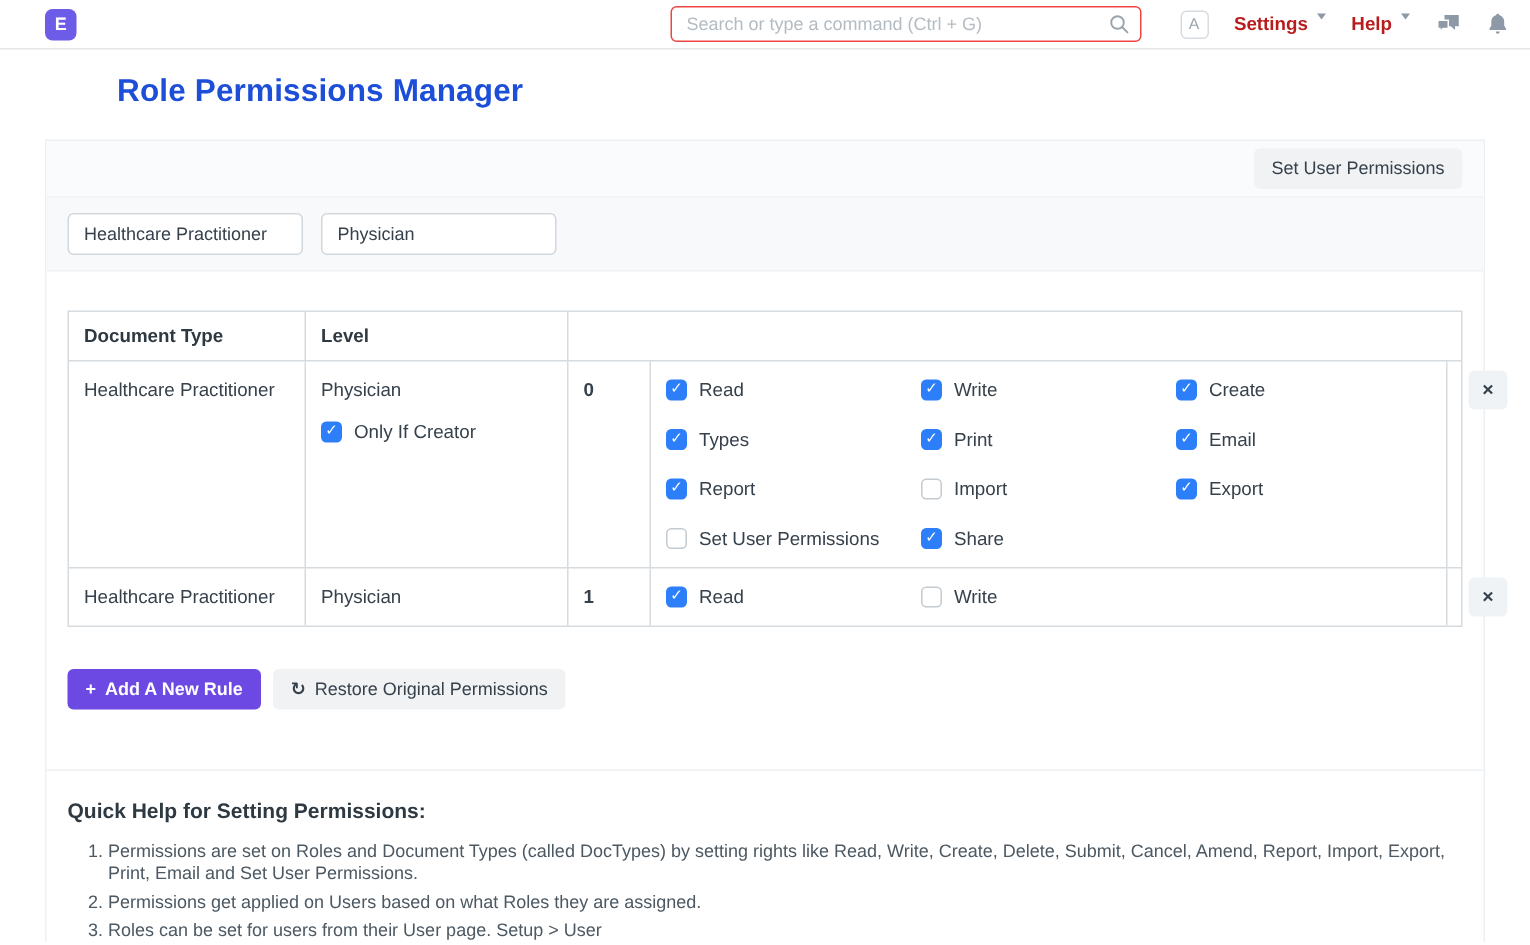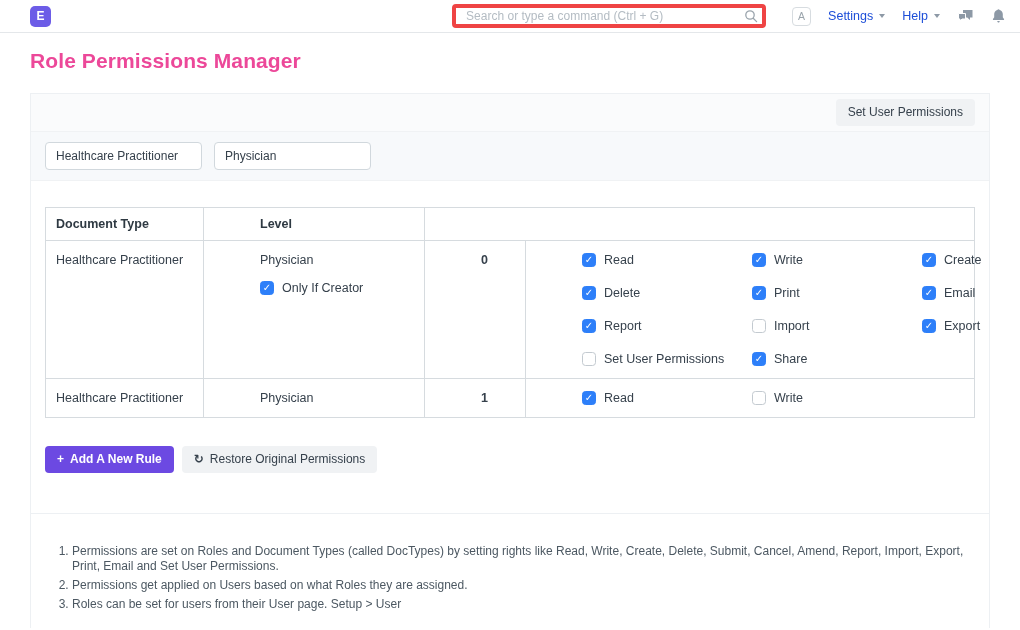--- a/index.html
+++ b/index.html
@@ -14,45 +14,45 @@
     display:flex; align-items:center; padding:0 14px 0 30px;
   }
   .logo {
     width:21px; height:21px; border-radius:5px; background:#6c5ce7;
     display:flex; align-items:center; justify-content:center; cursor:pointer;
   }
   .logo span { color:#fff; font-weight:bold; font-size:12px; }
   .nav-spacer { flex:1; }
   .search-box { position:relative; width:314px; margin-right:26px; }
   .search-box input {
-    width:100%; height:24px; border:4px solid #ef4444; border-radius:4px;
+    width:100%; height:24px; border:1px solid #ef4444; border-radius:4px;
     background:#fff; font-size:12px; color:#36414c; padding:0 28px 0 10px;
     font-family:inherit; outline:none;
   }
   .search-box input::placeholder { color:#b4bcc3; }
   .search-icon { position:absolute; right:8px; top:5px; }
   .nav-right { display:flex; align-items:center; gap:17px; }
   .avatar {
     width:19px; height:19px; border:1px solid #d7dce0; border-radius:4px;
     display:flex; align-items:center; justify-content:center;
     color:#9aa4ac; font-size:10.5px; cursor:pointer; background:#fff;
   }
   .nav-item {
-    display:flex; align-items:center; cursor:pointer;
-    color:#1d4ed8; font-weight:normal; font-size:12.5px;
+    display:flex; cursor:pointer;
+    color:#b91c1c; font-weight:bold; font-size:12.5px;
   }
   .caret {
     width:0; height:0; display:inline-block; margin-left:6px;
     border-left:3.5px solid transparent; border-right:3.5px solid transparent;
     border-top:4px solid #8d99a6;
   }
   .nav-svg { display:block; cursor:pointer; }
   
   .page-head { padding:16px 30px 20px; }
-  .page-head h1 { font-size:21px; font-weight:600; color:#ec4899; letter-spacing:.1px; }
+  .page-head h1 { font-size:21px; font-weight:600; color:#1d4ed8; letter-spacing:.1px;margin-left:48px; }
   
   .page-body {
     margin:0 30px; border:1px solid #edf0f3; border-bottom:none;
     height:535px;
   }
   .page-toolbar {
     background:#fafbfc; border-bottom:1px solid #f0f2f4;
     padding:5px 14px; text-align:right;
   }
   .btn {
@@ -71,21 +71,20 @@
     width:157px; height:28px; border:1px solid #d1d8dd; border-radius:4px;
     background:#fff; font-family:inherit; font-size:12px; color:#36414c;
     padding:0 10px; outline:none;
   }
   .content-pad { padding:26px 14px 0; }
   
   .perm-table { border:1px solid #d6dbdf; }
   .thead, .trow {
     display:grid;
     grid-template-columns:158px 175px 55px 1fr 54px;
-    gap:46px;
   }
   .thead { border-bottom:1px solid #d6dbdf; }
   .trow:not(:last-child) { border-bottom:1px solid #d6dbdf; }
   .th, .td { border-right:1px solid #d6dbdf; }
   .th:last-child, .td:last-child { border-right:none; }
   .th { padding:9px 10px; font-size:12.5px; font-weight:bold; color:#2e3942; }
   .td { padding:12px 10px; font-size:12.5px; color:#36414c; }
   .td.level { font-weight:bold; }
   .perm-grid {
     display:grid; grid-template-columns:repeat(3, 170px);
@@ -195,21 +194,21 @@
               <label class="perm">
                 <span class="cb checked"></span>
                 <span>Write</span>
               </label>
               <label class="perm">
                 <span class="cb checked"></span>
                 <span>Create</span>
               </label>
               <label class="perm">
                 <span class="cb checked"></span>
-                <span>Delete</span>
+                <span>Types</span>
               </label>
               <label class="perm">
                 <span class="cb checked"></span>
                 <span>Print</span>
               </label>
               <label class="perm">
                 <span class="cb checked"></span>
                 <span>Email</span>
               </label>
               <label class="perm">
@@ -266,19 +265,20 @@
         <span>Add A New Rule</span>
       </button>
       <button class="btn btn-default">
         <span class="icon-glyph">↻</span>
         <span>Restore Original Permissions</span>
       </button>
     </div>
   </div>
 
   <div class="help-section">
+    <h4>Quick Help for Setting Permissions:</h4>
     <ol id="help-list">
         <li>Permissions are set on Roles and Document Types (called DocTypes) by setting rights like Read, Write, Create, Delete, Submit, Cancel, Amend, Report, Import, Export, Print, Email and Set User Permissions.</li>
         <li>Permissions get applied on Users based on what Roles they are assigned.</li>
         <li>Roles can be set for users from their User page. Setup &gt; User</li>
       </ol>
   </div>
 </div>
 
 </body></html>

